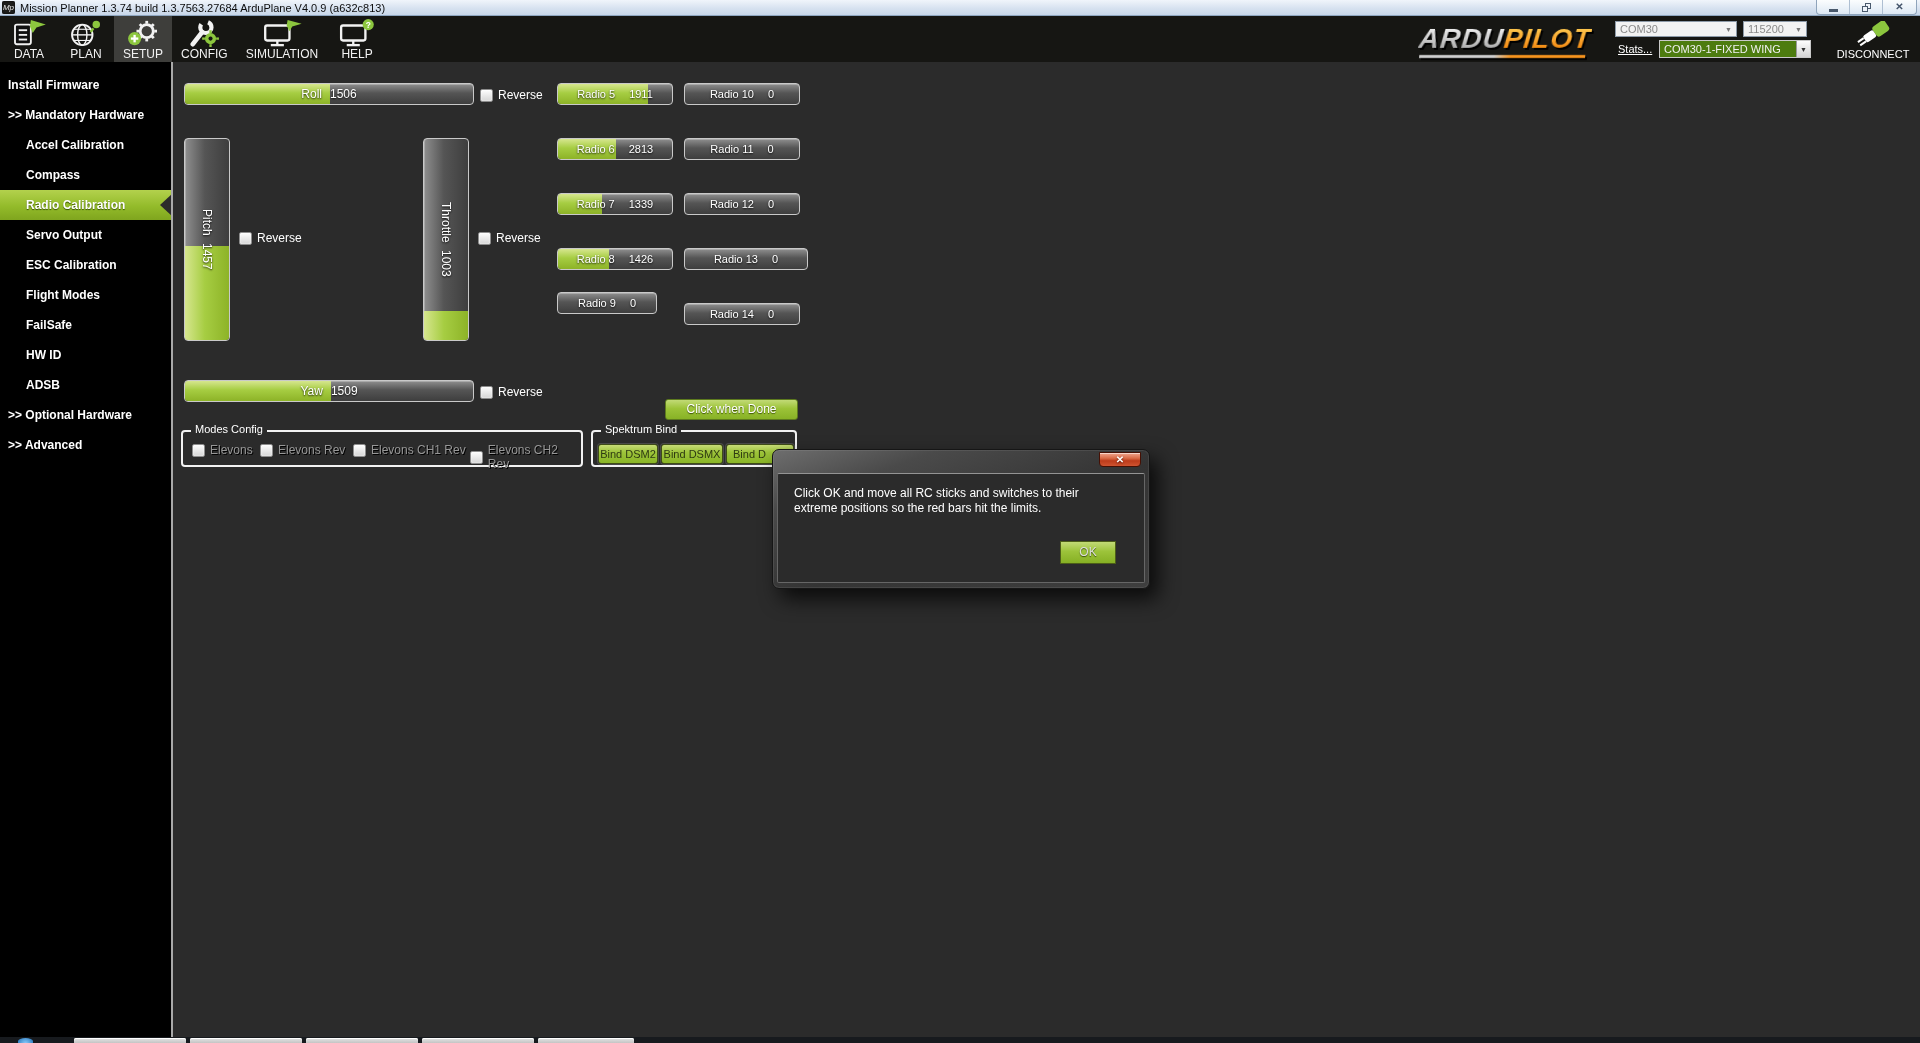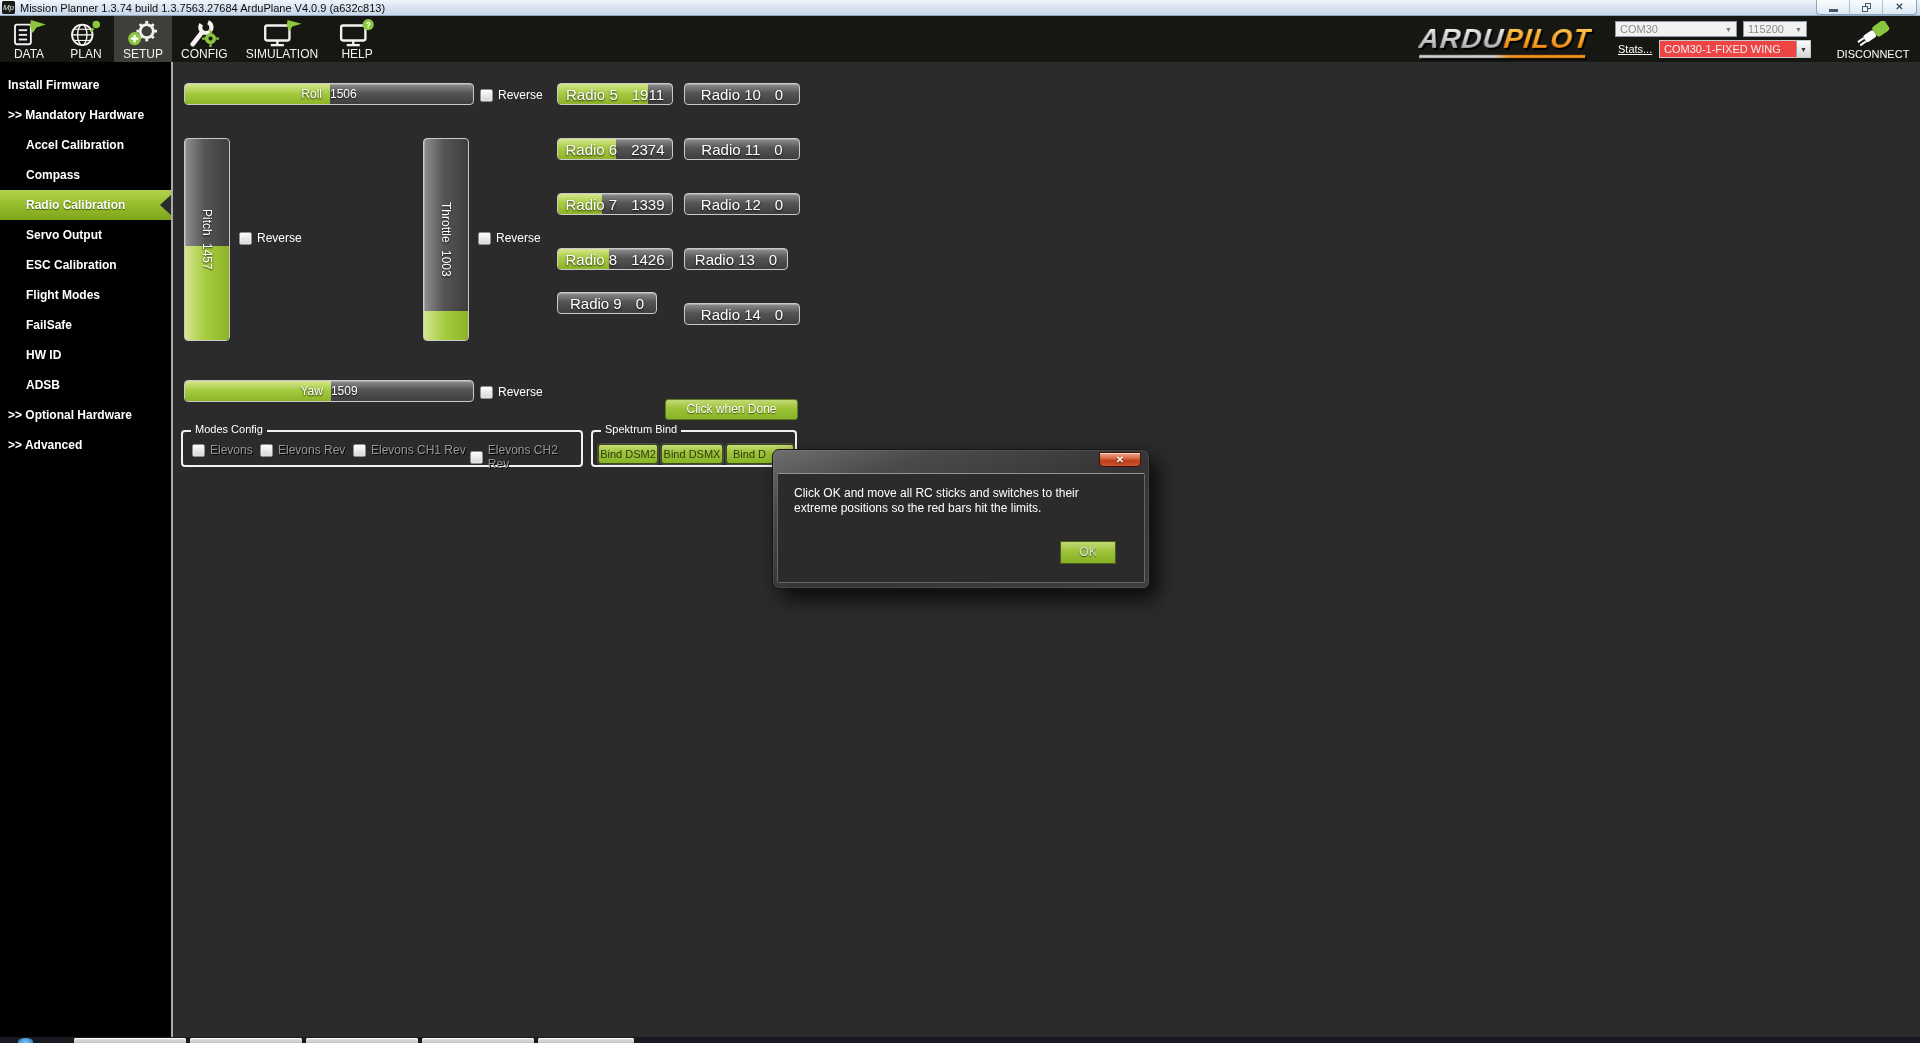--- a/index.html
+++ b/index.html
@@ -44,21 +44,21 @@
   .ap-logo::after{content:"";position:absolute;left:2px;right:18px;bottom:-3px;height:3px;
     background:linear-gradient(90deg,#cfcfcf 45%,#f7941d 55%);}
 
   .com-panel{position:relative;width:205px;height:46px;font-size:11px;}
   .mini-select{position:absolute;height:16px;background:#f2f2f2;border:1px solid #8d9aa8;
     color:#8a8a8a;display:flex;align-items:center;padding:0 4px;}
   .mini-select .arrow{margin-left:auto;color:#777;font-size:7px;}
   .sel-port{left:0;top:5px;width:122px;}
   .sel-baud{left:128px;top:5px;width:64px;}
   .stats-link{position:absolute;left:3px;top:27px;color:#fff;text-decoration:underline;font-size:11px;}
-  .sel-frame{position:absolute;left:44px;top:24px;width:152px;height:18px;background:#ef4444;
+  .sel-frame{position:absolute;left:44px;top:24px;width:152px;height:18px;background:#4d7c0f;
     border:1px solid #c9c9c9;color:#f0f0f0;display:flex;align-items:center;padding-left:4px;font-size:11px;white-space:nowrap;}
   .sel-frame .btn{margin-left:auto;width:14px;height:16px;background:linear-gradient(#fdfdfd,#d4d4d4);
     border-left:1px solid #9a9a9a;color:#333;font-size:7px;display:flex;align-items:center;justify-content:center;}
   .disconnect{display:flex;flex-direction:column;align-items:center;justify-content:center;
     width:86px;color:#fff;font-size:11px;gap:1px;padding-top:2px;}
 
   
   .workspace{position:absolute;left:0;top:62px;width:1920px;height:975px;background:#2b2b2b;}
   .sidebar{position:absolute;left:0;top:0;width:171px;height:975px;background:#000;padding-top:8px;}
   .sidebar-divider{position:absolute;left:171px;top:0;width:2px;height:975px;background:#a9a9a9;}
@@ -71,21 +71,21 @@
     border-top:12px solid transparent;border-bottom:12px solid transparent;border-right:13px solid #2b2b2b;}
 
   
   .hbar{position:absolute;height:22px;border:1px solid #c9c9c9;border-radius:4px;overflow:hidden;
     background:linear-gradient(#8f8f8f,#555 45%,#3e3e3e);box-shadow:inset 0 1px 0 rgba(255,255,255,.25);}
   .hbar .fill{position:absolute;left:0;top:0;bottom:0;
     background:linear-gradient(#d6e68e,#a6cd42 45%,#8db327);}
   .hbar .lbl{position:absolute;inset:0;display:flex;align-items:center;justify-content:center;gap:8px;
     color:#fff;font-size:12px;text-shadow:0 1px 2px rgba(0,0,0,.85);white-space:nowrap;}
   .radio{font-size:11px;}
-  .radio .lbl{font-size:15px;gap:14px;}
+  .radio .lbl{font-size:11px;gap:14px;}
 
   .vbar{position:absolute;width:46px;height:203px;border:1px solid #c9c9c9;border-radius:4px;overflow:hidden;
     background:linear-gradient(90deg,#8f8f8f,#555 45%,#3e3e3e);box-shadow:inset 1px 0 0 rgba(255,255,255,.25);}
   .vbar .vfill{position:absolute;left:0;right:0;bottom:0;
     background:linear-gradient(90deg,#d6e68e,#a6cd42 45%,#8db327);}
   .vbar .vlbl{position:absolute;inset:0;writing-mode:vertical-rl;display:flex;align-items:center;justify-content:center;
     gap:8px;color:#fff;font-size:12px;text-shadow:1px 0 2px rgba(0,0,0,.85);white-space:nowrap;}
 
   .cbrow{position:absolute;display:flex;align-items:center;gap:5px;color:#fff;font-size:12px;}
   .cb{width:13px;height:13px;background:linear-gradient(#fefefe,#d5d5d5);border:1px solid #8d8d8d;border-radius:2px;
@@ -295,21 +295,21 @@
       <div class="fill" style="width: 79%;"></div>
       <div class="lbl">
           <span>Radio 5</span>
           <span>1911</span>
         </div>
     </div>
     <div class="hbar radio" style="left:557px;top:76px;width:116px;">
       <div class="fill" style="width: 51%;"></div>
       <div class="lbl">
           <span>Radio 6</span>
-          <span>2374</span>
+          <span>2813</span>
         </div>
     </div>
     <div class="hbar radio" style="left:557px;top:131px;width:116px;">
       <div class="fill" style="width: 38.5%;"></div>
       <div class="lbl">
           <span>Radio 7</span>
           <span>1339</span>
         </div>
     </div>
     <div class="hbar radio" style="left:557px;top:186px;width:116px;">
@@ -341,21 +341,21 @@
           <span>0</span>
         </div>
     </div>
     <div class="hbar radio" style="left:684px;top:131px;width:116px;">
       <div class="fill" style="width: 0%;"></div>
       <div class="lbl">
           <span>Radio 12</span>
           <span>0</span>
         </div>
     </div>
-    <div class="hbar radio" style="left:684px;top:186px;width:104px;">
+    <div class="hbar radio" style="left:684px;top:186px;width:124px;">
       <div class="fill" style="width: 0%;"></div>
       <div class="lbl">
           <span>Radio 13</span>
           <span>0</span>
         </div>
     </div>
     <div class="hbar radio" style="left:684px;top:241px;width:116px;">
       <div class="fill" style="width: 0%;"></div>
       <div class="lbl">
           <span>Radio 14</span>

